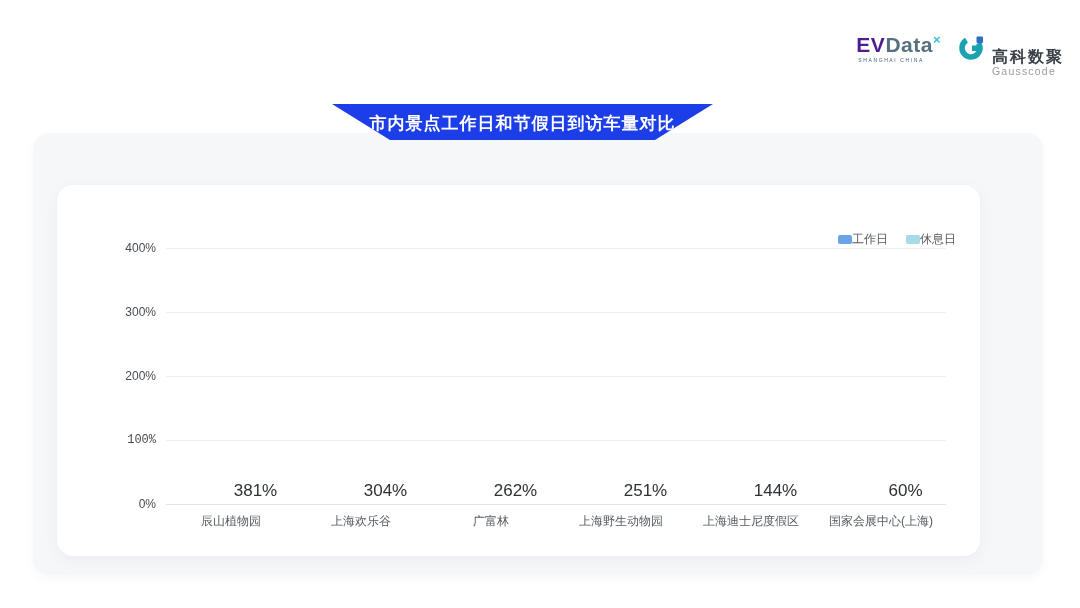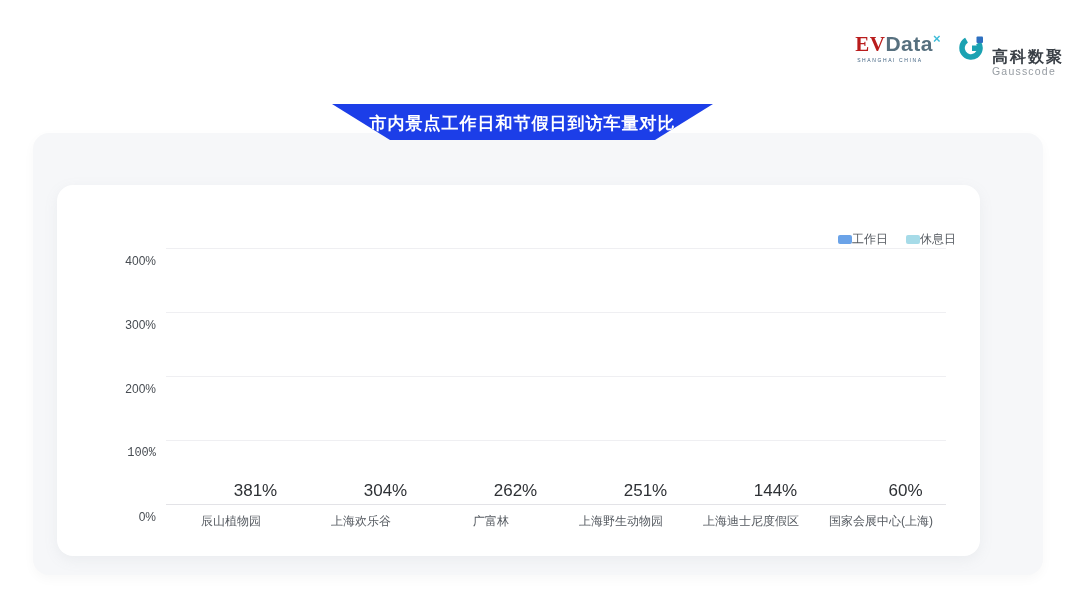--- a/index.html
+++ b/index.html
@@ -4,21 +4,21 @@
 <style>
   * { margin: 0; padding: 0; box-sizing: border-box; }
   html, body { width: 1080px; height: 608px; background: #ffffff; overflow: hidden;
     font-family: "Liberation Sans", "DejaVu Sans", sans-serif; }
   .stage { position: relative; width: 1080px; height: 608px; }
 
   
   .logos { position: absolute; top: 18px; right: 16px; display: flex; align-items: center; gap: 16px; }
   .evdata { display: flex; flex-direction: column; line-height: 1; }
   .evdata-word { font-size: 21px; font-weight: bold; letter-spacing: 0.5px; }
-  .evdata-ev { color: #b91c1c; font-family: Liberation Serif, serif; }
+  .evdata-ev { color: #4c1d95; }
   .evdata-data { color: #57707f; }
   .evdata-sup { color: #3fbcd8; font-size: 13px; vertical-align: super; font-weight: bold; }
   .evdata-sub { font-size: 5px; letter-spacing: 1.6px; color: #3c5f7e; margin-top: 3px; padding-left: 2px; }
   .gausscode { display: flex; align-items: center; gap: 7px; }
   .g-icon { width: 28px; height: 28px; }
   .g-text { display: flex; flex-direction: column; line-height: 1.1; }
   .g-cn { font-size: 16px; font-weight: bold; color: #3a4047; letter-spacing: 2px; margin-top: 30px; }
   .g-en { font-size: 10.5px; color: #969ca2; letter-spacing: 1.2px; }
 
   
@@ -33,21 +33,21 @@
   .card { position: absolute; left: 24px; top: 52px; width: 923px; height: 371px;
     background: #ffffff; border-radius: 16px; box-shadow: 0 4px 14px rgba(140,150,160,0.10); }
 
   
   .legend { position: absolute; top: 46px; right: 24px; display: flex; align-items: center; gap: 18px; }
   .legend-item { display: flex; align-items: center; gap: 0; cursor: pointer; }
   .legend-swatch { width: 14px; height: 9px; border-radius: 2px; }
   .legend-label { font-size: 12px; color: #555a60; }
 
   
-  .y-axis { position: absolute; left: 0; top: 76px; width: 99px; height: 256px; }
+  .y-axis { position: absolute; left: 0; top: 63px; width: 99px; height: 256px; }
   .y-tick { position: absolute; right: 0; width: 99px; text-align: right;
     font-size: 12px; color: #474c52; transform: translateY(-50%); }
   .plot { position: absolute; left: 109px; top: 63px; width: 780px; height: 256px; }
   .gridline { position: absolute; left: 0; right: 0; height: 1px; background: #efeff2; }
   .gridline.baseline { background: #e3e3e7; }
   .groups { position: absolute; inset: 0; display: flex; }
   .bar-group { flex: 1 1 0; position: relative; }
   .pair { position: absolute; bottom: 0; left: 50%; transform: translateX(-50%);
     display: flex; align-items: flex-end; gap: 12px; }
   .bar { width: 37px; position: relative; border-radius: 0; }

